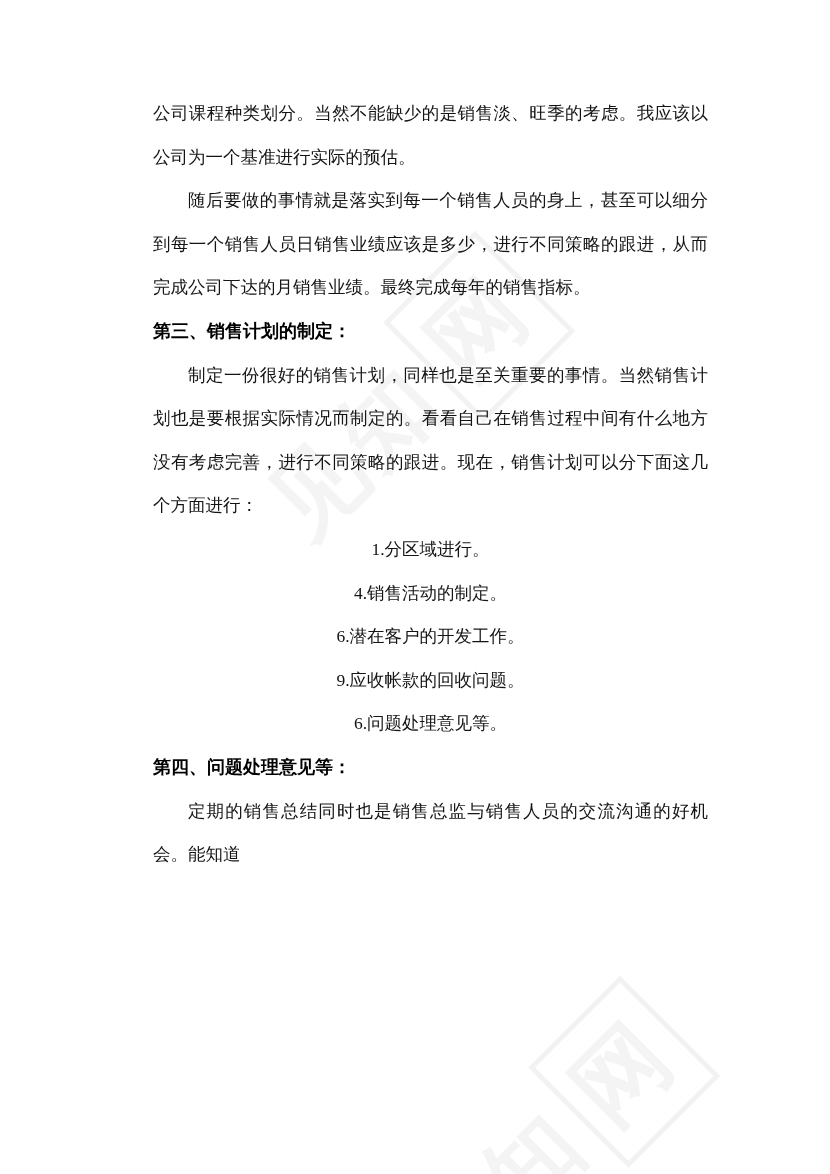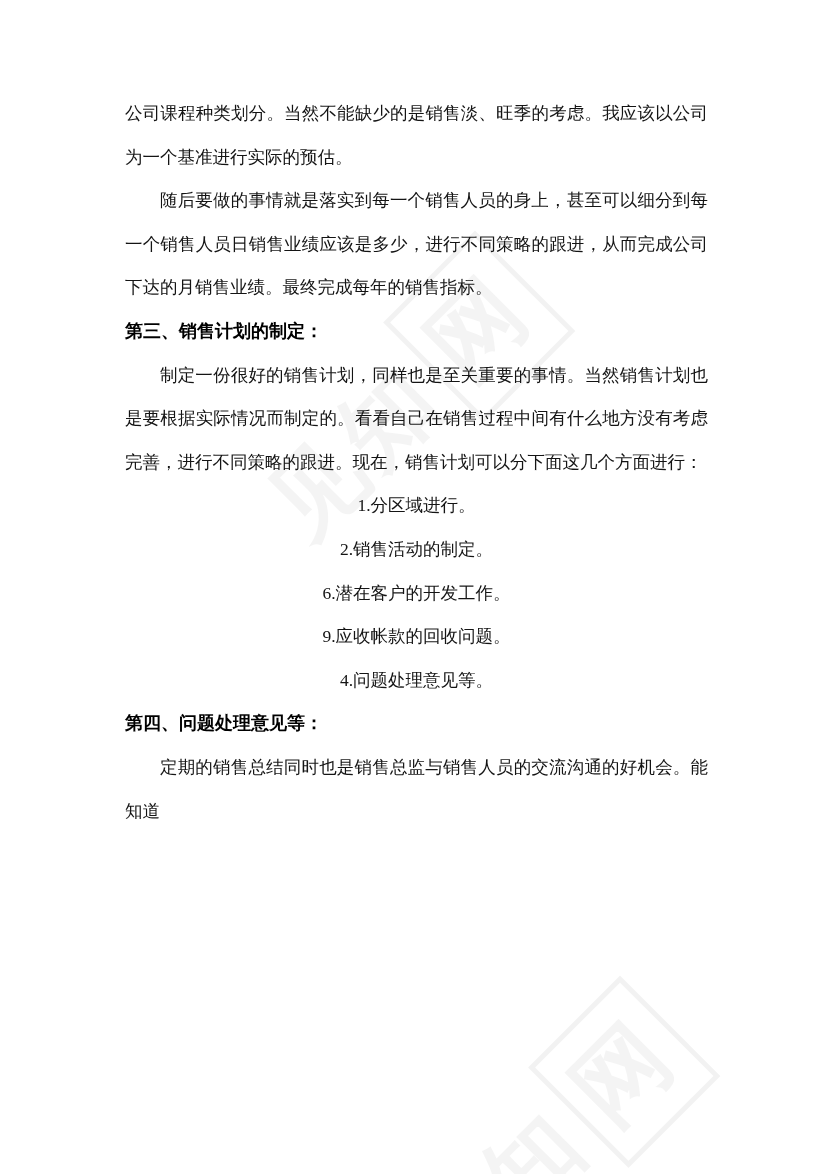--- a/index.html
+++ b/index.html
@@ -8,20 +8,21 @@
     position: relative;
     background: #ffffff;
     overflow: hidden;
     font-family: "Liberation Serif", "DejaVu Serif", serif;
   }
   .page {
     position: absolute;
     inset: 0;
     padding: 92px 122px 0 125px;
     z-index: 2;
+    margin-left: 28px;
   }
   .block {
     font-size: 17.5px;
     line-height: 43.6px;
     color: #141414;
     text-align: justify;
   }
   .block.indent { text-indent: 2em; }
   .block.heading {
     font-weight: bold;
@@ -67,19 +68,19 @@
   <span>见知</span>
   <span class="wm-frame">网</span>
 </div>
 
 <div class="page">
     <div class="block body">公司课程种类划分。当然不能缺少的是销售淡、旺季的考虑。我应该以公司为一个基准进行实际的预估。</div>
     <div class="block body indent">随后要做的事情就是落实到每一个销售人员的身上，甚至可以细分到每一个销售人员日销售业绩应该是多少，进行不同策略的跟进，从而完成公司下达的月销售业绩。最终完成每年的销售指标。</div>
     <div class="block heading">第三、销售计划的制定：</div>
     <div class="block body indent">制定一份很好的销售计划，同样也是至关重要的事情。当然销售计划也是要根据实际情况而制定的。看看自己在销售过程中间有什么地方没有考虑完善，进行不同策略的跟进。现在，销售计划可以分下面这几个方面进行：</div>
     <div class="block list">1.分区域进行。</div>
-    <div class="block list">2.销售活动的制定。</div>
+    <div class="block list">4.销售活动的制定。</div>
     <div class="block list">6.潜在客户的开发工作。</div>
     <div class="block list">9.应收帐款的回收问题。</div>
-    <div class="block list">4.问题处理意见等。</div>
+    <div class="block list">6.问题处理意见等。</div>
     <div class="block heading">第四、问题处理意见等：</div>
     <div class="block body indent">定期的销售总结同时也是销售总监与销售人员的交流沟通的好机会。能知道</div>
   </div>
 
 </body></html>

